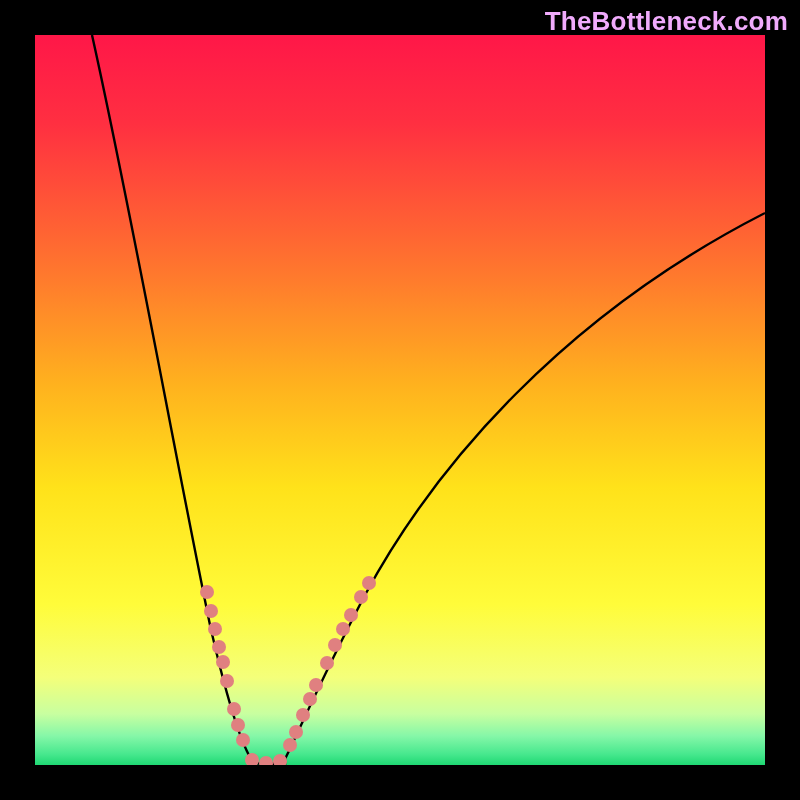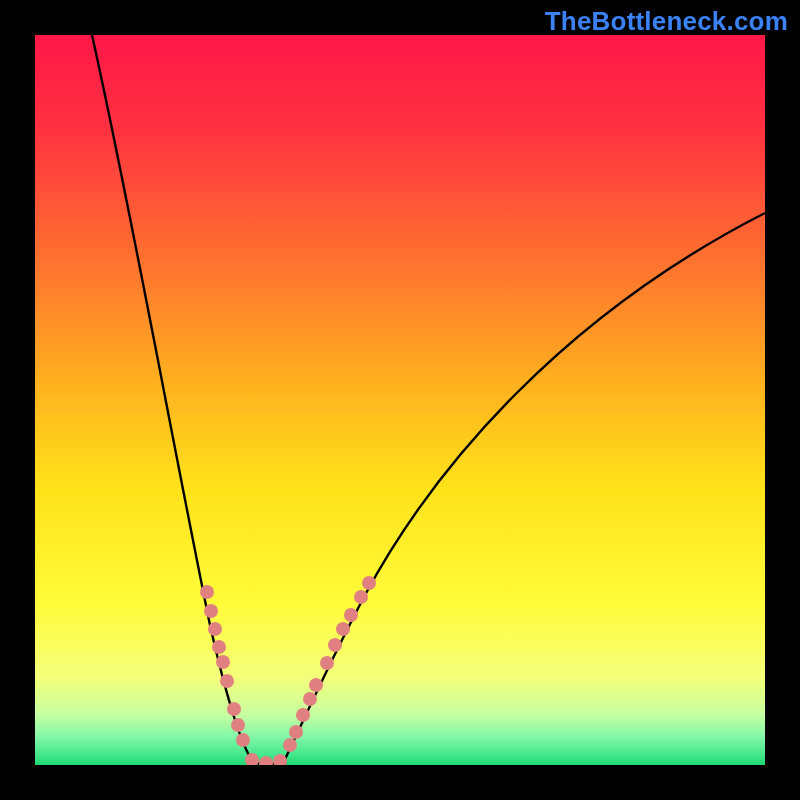--- a/index.html
+++ b/index.html
@@ -10,21 +10,21 @@
     height: 800px;
     background: #000;
   }
   .watermark {
     position: absolute;
     top: 6px;
     right: 12px;
     font-family: Arial, Helvetica, sans-serif;
     font-size: 26px;
     font-weight: 600;
-    color: #3b82f6;
+    color: #f0abfc;
     letter-spacing: 0.2px;
     z-index: 5;
   }
   .plot {
     position: absolute;
     top: 35px;
     left: 35px;
     width: 730px;
     height: 730px;
     overflow: hidden;

